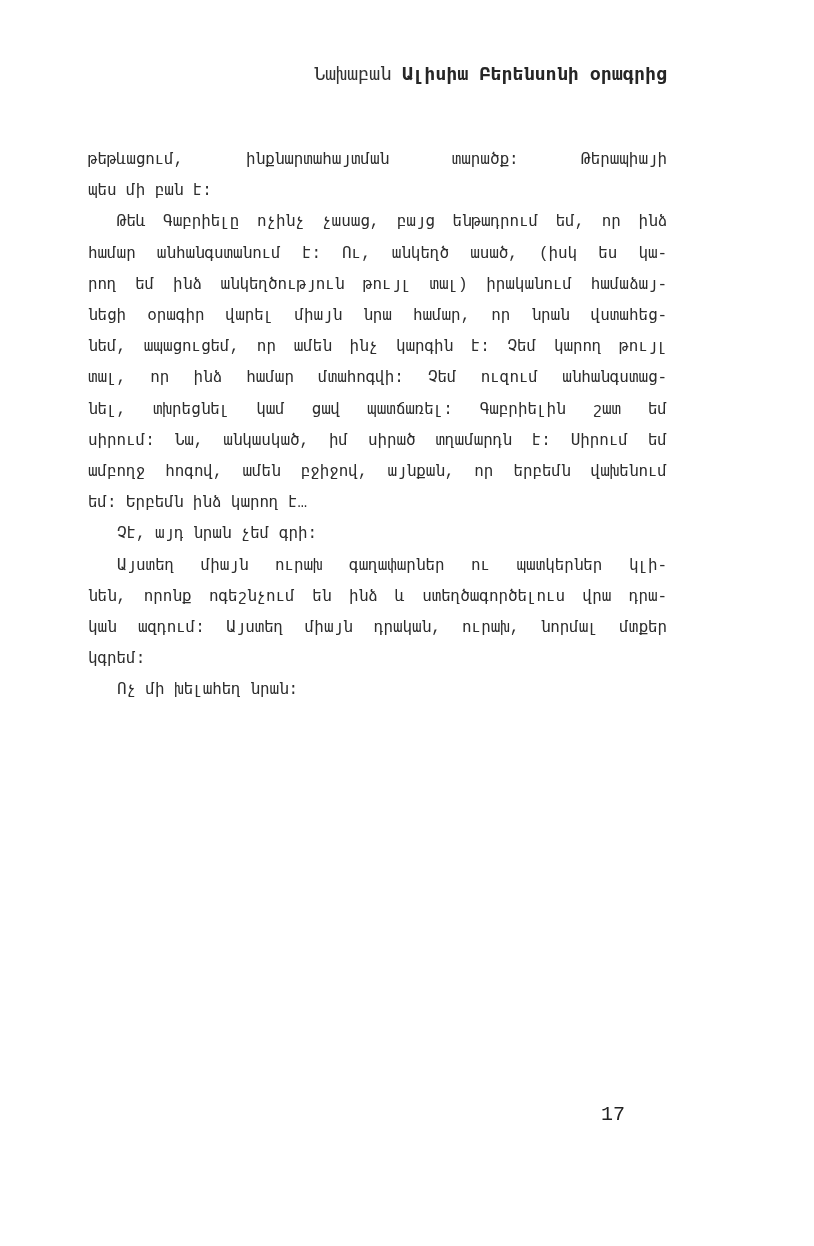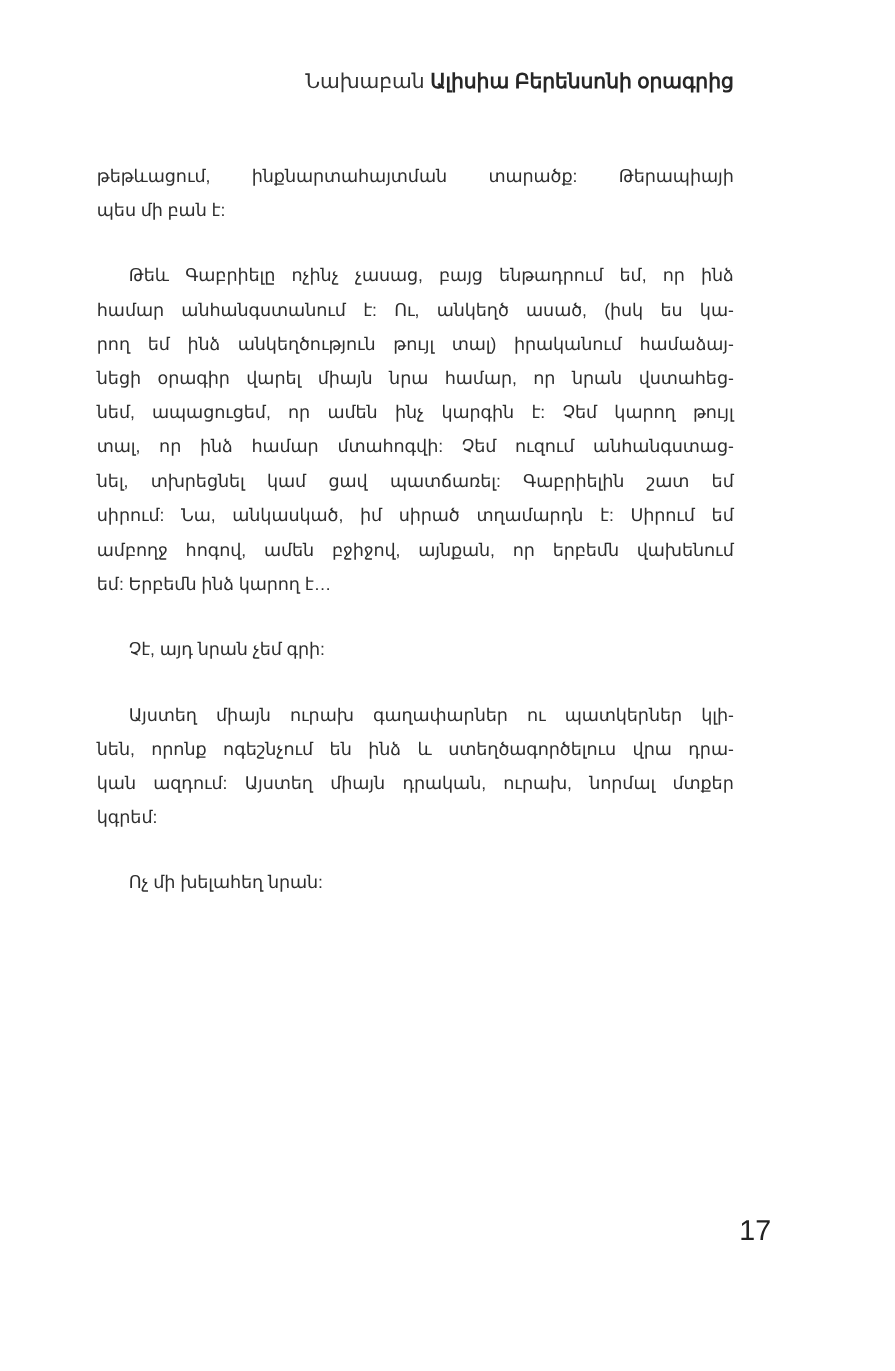--- a/index.html
+++ b/index.html
@@ -2,21 +2,21 @@
 <html lang="hy"><head>
 <meta charset="utf-8">
 <style>
   * { margin: 0; padding: 0; box-sizing: border-box; }
   html, body { background: #e8e8e8; }
   .page {
     position: relative;
     width: 814px;
     height: 1246px;
     background: #ffffff;
-    font-family: Liberation Sans, sans-serif;
+    font-family: Liberation Mono, monospace;
     color: #2e2e2e;
     overflow: hidden;
   }
   .running-header {
     position: absolute;
     left: 88px;
     top: 63px;
     width: 579px;
     text-align: right;
     font-size: 18.5px;
@@ -36,28 +36,28 @@
   }
   .body-line {
     text-align: justify;
     text-align-last: justify;
     white-space: normal;
   }
   .body-line.para-end {
     text-align: left;
     text-align-last: left;
   }
-  .body-line.indented { text-indent: 29px; margin-top: 28px; }
+  .body-line.indented { text-indent: 29px; }
   .page-number {
     position: absolute;
     left: 601px;
     top: 1103px;
     width: 100px;
-    text-align: right;
-    font-size: 26px;
+    text-align: left;
+    font-size: 20px;
     color: #222222;
   }
 </style>
 </head>
 <body>
 
 <div class="page">
 
   <div class="running-header">
     <span>Նախաբան </span><span class="chapter">Ալիսիա Բերենսոնի օրագրից</span>

